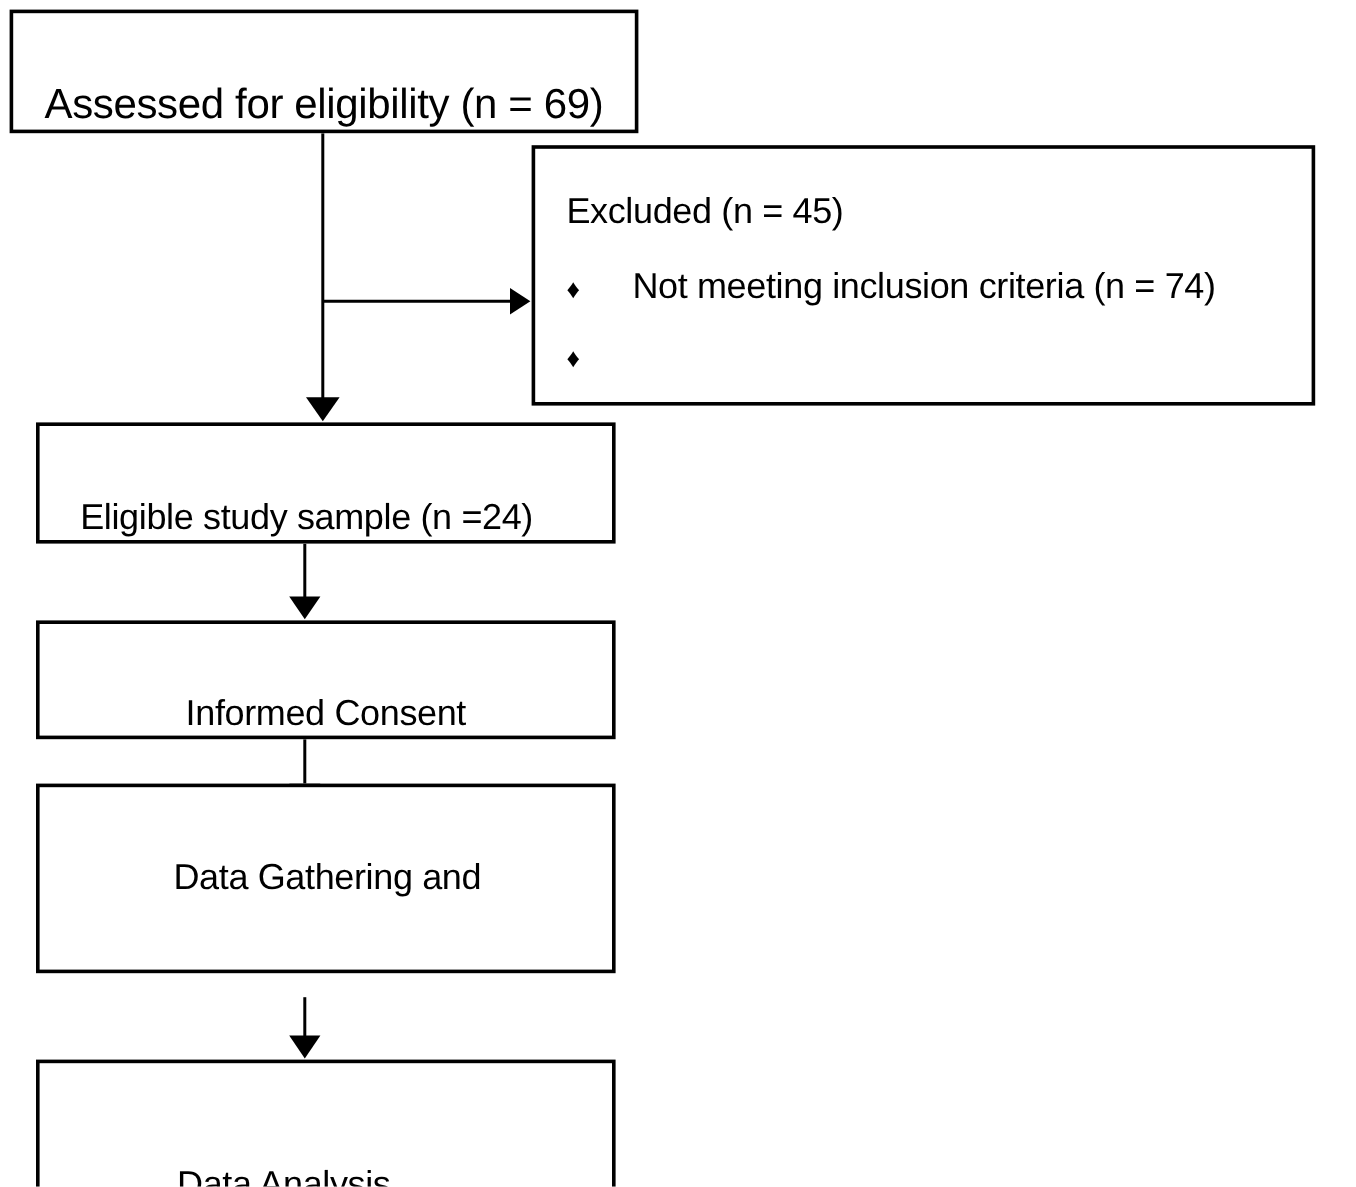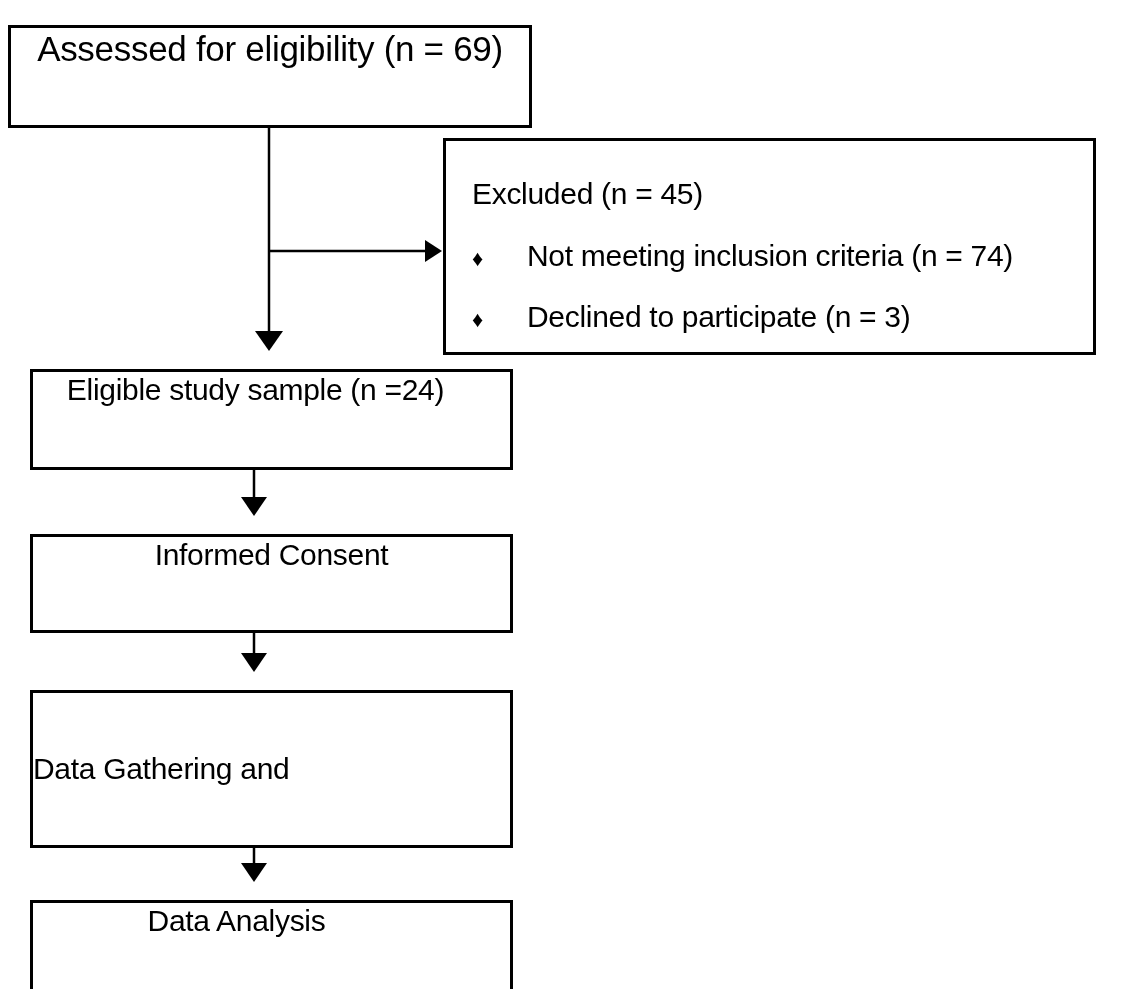--- a/index.html
+++ b/index.html
@@ -15,27 +15,26 @@
     font-family: "Liberation Sans", sans-serif;
     color: #000000;
     overflow: hidden;
   }
   .node {
     position: absolute;
     box-sizing: border-box;
     border: 3px solid #000000;
     background: #ffffff;
     display: flex;
-    align-items: flex-start;
+    align-items: flex-end;
     justify-content: center;
     text-align: center;
     font-size: 30px;
     letter-spacing: -0.3px;
     line-height: 1.2;
-    margin-top: 17px;
   }
   .node-assessed {
     left: 8px; top: 8px; width: 524px; height: 103px;
     font-size: 35px;
   }
   .node-excluded {
     left: 443px; top: 121px; width: 653px; height: 217px;
     display: block;
     text-align: left;
   }
@@ -59,22 +58,22 @@
     font-size: 22px;
   }
   .node-eligible {
     left: 30px; top: 352px; width: 483px; height: 101px;
     padding-right: 32px;
   }
   .node-informed {
     left: 30px; top: 517px; width: 483px; height: 99px;
   }
   .node-gathering {
-    left: 30px; top: 673px; width: 483px; height: 158px;
-    padding-right: 40px;
+    left: 30px; top: 653px; width: 483px; height: 158px;
+    padding-right: 109px;
     flex-direction: column;
     line-height: 66px;
   }
   .node-analysis {
     left: 30px; top: 883px; width: 483px; height: 126px;
     padding-right: 70px;
   }
   .arrow-layer {
     position: absolute;
     left: 0; top: 0;
@@ -116,21 +115,20 @@
   </div>
 
   <div class="node node-excluded">
     <div class="excluded-title">Excluded (n = 45)</div>
     <div class="bullet-row first">
       <span class="bullet-glyph">♦</span>
       <span>Not meeting inclusion criteria (n = 74)</span>
     </div>
     <div class="bullet-row second">
       <span class="bullet-glyph">♦</span>
-      <span>Declined to participate (n = 3)</span>
     </div>
   </div>
 
   <div class="node node-eligible">
     <span>Eligible study sample (n =24)</span>
   </div>
 
   <div class="node node-informed">
     <span>Informed Consent</span>
   </div>

